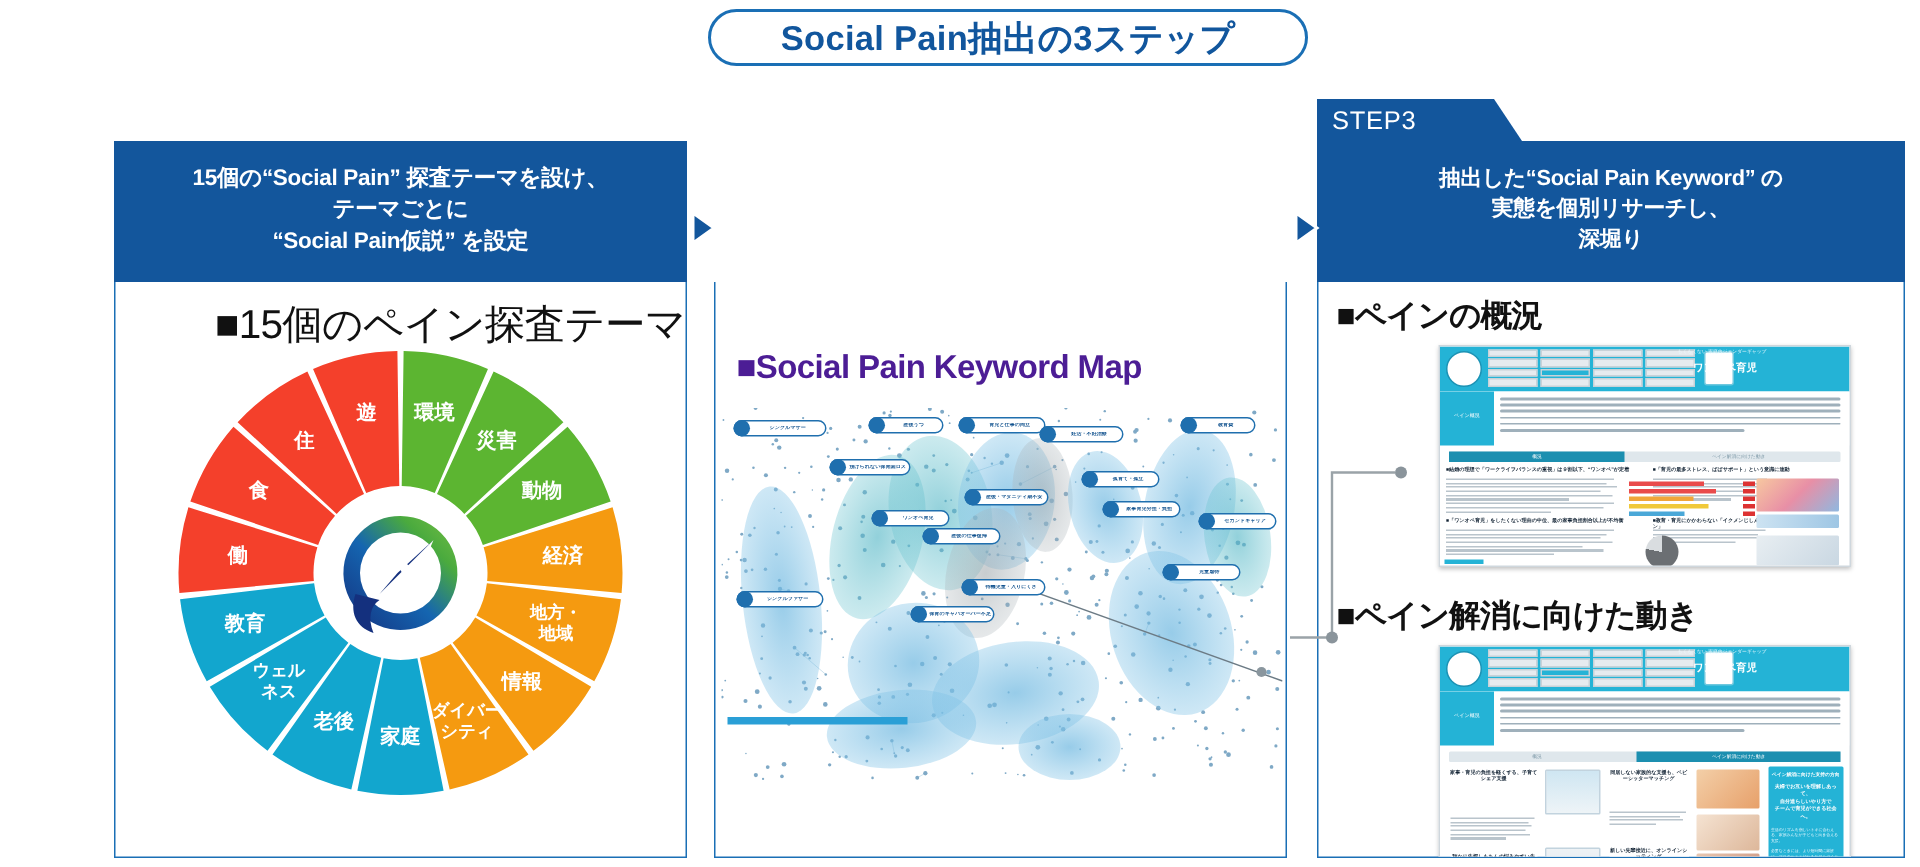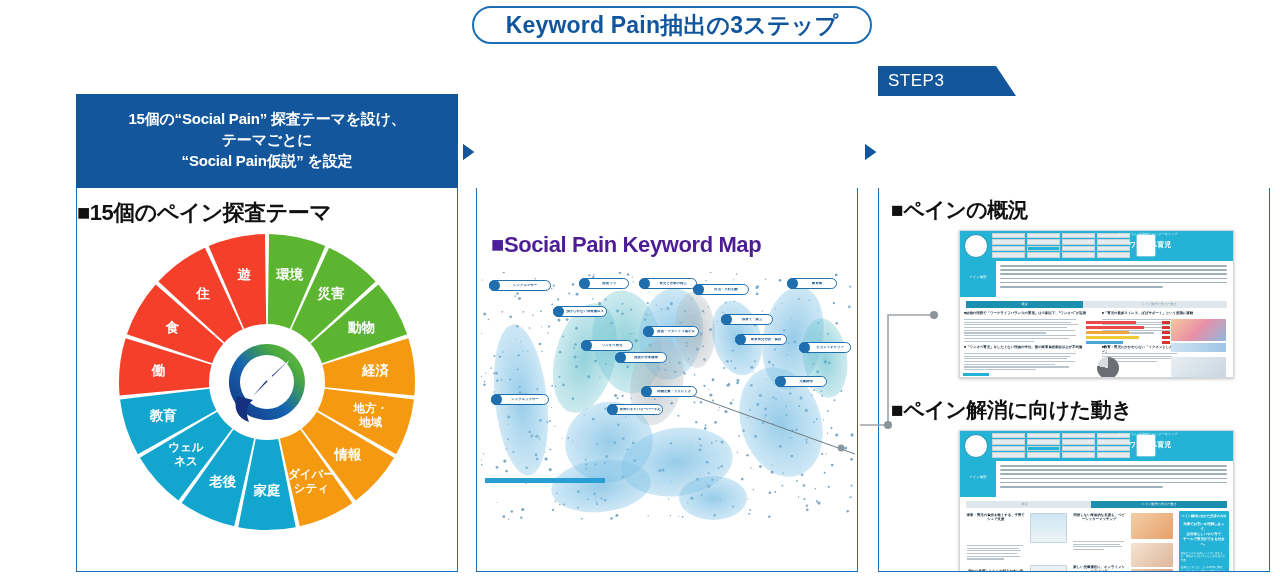--- a/index.html
+++ b/index.html
@@ -60,22 +60,22 @@
   
   .step-arrow{
     position:absolute; top:140px; width:18px; height:24px;
     z-index:6;
   }
   #arrow1{ left:460px; }
   #arrow2{ left:862px; }
 
   
   .sec-title{
-    position:absolute; left:0; right:0; text-align:left;
-    font-size:22px; font-weight:bold; color:#111; letter-spacing:-.5px;
+    position:absolute; left:0; right:0; text-align:right;
+    font-size:27px; font-weight:normal; color:#111; letter-spacing:-.5px;
   }
   #p1-title{ top:10px; }
   #wheel-wrap{ position:absolute; left:50%; transform:translateX(-50%); top:44px;
                width:300px; height:300px; }
   #wheel-wrap svg{ display:block; }
   .seg-label{
     font-family:"Liberation Sans","DejaVu Sans",sans-serif;
     fill:#ffffff; font-size:13.5px; font-weight:bold;
     text-anchor:middle; dominant-baseline:middle;
   }
@@ -166,21 +166,21 @@
   .doc .dfoot{ position:absolute; left:3px; bottom:1px; width:26px; height:3px; background:#24b3d6;}
 
   
   #connector{ position:absolute; left:860px; top:300px; width:90px; height:140px; z-index:7; }
 
 </style>
 </head>
 <body>
 
 <div id="title-pill">
-  <div class="t">Keyword Pain抽出の3ステップ</div>
+  <div class="t">Social Pain抽出の3ステップ</div>
 </div>
 
 <div class="panel" id="panel1">
   <div class="hdr">
     <div class="band">
       <div class="txt">15個の“Social Pain” 探査テーマを設け、
 テーマごとに
 “Social Pain仮説” を設定</div>
     </div>
   </div>
@@ -796,20 +796,25 @@
 
 <svg class="step-arrow" id="arrow2" viewBox="0 0 18 24">
   <path d="M2,2 L16,12 L2,22 Z" fill="#13569c" stroke="#ffffff" stroke-width="2"></path>
 </svg>
 
 <div class="panel" id="panel3">
   <div class="hdr">
     <div class="tab">
       <span>STEP3</span>
     </div>
+    <div class="band">
+      <div class="txt">抽出した“Social Pain Keyword” の
+実態を個別リサーチし、
+深堀り</div>
+    </div>
   </div>
   <div class="body">
     <div id="p3-title-b">■ペイン解消に向けた動き</div>
     <div id="p3-title-a">■ペインの概況</div>
 
     <div class="doc" id="doc1">
       <div class="dband"></div>
       <div class="dlogo"></div>
       <div class="dgrid">
           <i style="left: 0px; top: 0px; width: 33px; height: 5.4px;"></i>

